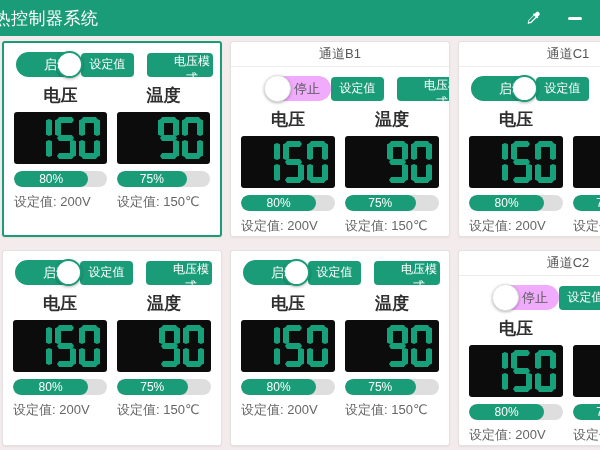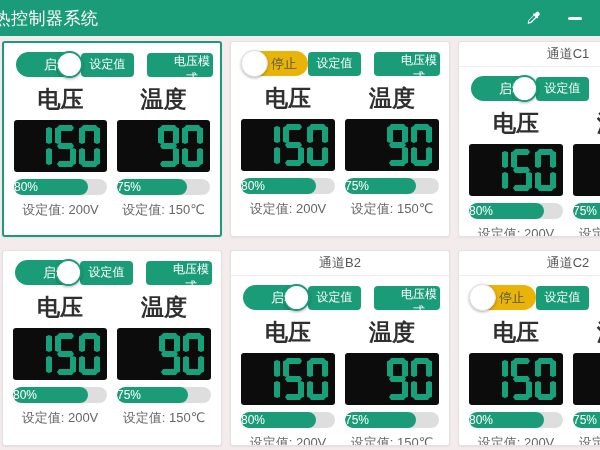--- a/index.html
+++ b/index.html
@@ -54,38 +54,38 @@
   }
   .toggle .knob {
     position:absolute; top:-1px;
     width:27px; height:27px; border-radius:50%;
     background:#fff; box-shadow:0 1px 3px rgba(0,0,0,.3);
   }
   .toggle .toggle-label { position:absolute; top:0; line-height:25px; font-size:13px; }
   .toggle.on  { background:#1b9c78; }
   .toggle.on .knob { right:-2px; border:2px solid #1b9c78; }
   .toggle.on .toggle-label { left:28px; color:#fff; }
-  .toggle.off { background:#eab308; }
+  .toggle.off { background:#f0abfc;margin-left:23px; }
   .toggle.off .knob { left:-2px; border:1px solid #e0e0e0; }
   .toggle.off .toggle-label { right:11px; color:#555; }
 
   .btn {
     height:24px; border:none; border-radius:4px;
     background:#1b9c78; color:#fff;
     font-size:12px; font-family:inherit;
     cursor:pointer; flex:none;
   }
   .btn-setpoint { width:53px; }
   .btn-mode { width:66px; margin-left:13px;padding-left:24px; }
 
   
   .meters { display:flex; gap:10px; padding:0 10px; }
   .meter-col { flex:1; min-width:0; }
   .meter-label {
-    text-align:center; font-size:23px; font-weight:bold; color:#2f2f2f;
+    text-align:center; font-size:17px; font-weight:bold; color:#2f2f2f;
     margin:4px 0 5px;
   }
   .seg-display {
     height:52px; background:#0c0c0c; border-radius:3px;
     display:flex; justify-content:flex-end; align-items:center;
     padding-right:7px; gap:3px;
   }
   .digit { position:relative; width:21px; height:42px; flex:none; }
   .seg { position:absolute; background:transparent; }
   .seg.lit { background:#16a17b; }
@@ -96,23 +96,23 @@
     clip-path:polygon(0 8%,50% 0,100% 8%,100% 92%,50% 100%,0 92%); }
   .seg-f { left:0; top:2px; }  .seg-b { right:0; top:2px; }
   .seg-e { left:0; bottom:2px; } .seg-c { right:0; bottom:2px; }
 
   .progress {
     margin-top:7px; height:16px;
     background:#dedede; border-radius:8px; overflow:hidden;
   }
   .progress .fill {
     height:100%; background:#1b9c78; border-radius:8px;
-    color:#fff; font-size:12px; line-height:16px; 
-  }
-  .setpoint { text-align:center; font-size:13px; color:#666; margin-top:6px; white-space:nowrap; }
+    color:#fff; font-size:12px; line-height:16px; text-align:center;
+  }
+  .setpoint { text-align:left; font-size:13px; color:#666; margin-top:6px; white-space:nowrap; }
 </style>
 </head>
 <body>
 
 <header class="titlebar">
   <div class="title">加热控制器系统</div>
   <div class="titlebar-icons">
     <span class="icon-btn">
       <svg width="16" height="16" viewBox="0 0 24 24" fill="#ffffff">
         <path d="M20.7 3.3a2.6 2.6 0 0 0-3.7 0l-2.5 2.5-1-1-1.6 1.6 1.1 1.1-7.8 7.8c-.2.2-.3.5-.3.8v2.2l-1.3 1.3 1.5 1.5 1.3-1.3h2.2c.3 0 .6-.1.8-.3l7.8-7.8 1.1 1.1 1.6-1.6-1-1 2.5-2.5a2.6 2.6 0 0 0 0-3.7zM8.2 17.9H6.1v-2.1l7.5-7.5 2.1 2.1-7.5 7.5z"></path>
@@ -195,20 +195,23 @@
           </div>
         <div class="progress">
           <div class="fill" style="width: 75%;">75%</div>
         </div>
         <div class="setpoint">设定值: 150℃</div>
       </div>
     </div>
   </section>
 
   <section class="card">
+    <div class="card-header">
+      <span>通道B1</span>
+    </div>
     <div class="controls">
       <div class="toggle off">
         <span class="knob"></span>
         <span class="toggle-label">停止</span>
       </div>
       <button class="btn btn-setpoint">设定值</button>
       <button class="btn btn-mode">电压模式</button>
     </div>
     <div class="meters">
       <div class="meter-col">
@@ -407,23 +410,20 @@
           </div>
         <div class="progress">
           <div class="fill" style="width: 75%;">75%</div>
         </div>
         <div class="setpoint">设定值: 150℃</div>
       </div>
     </div>
   </section>
 
   <section class="card">
-    <div class="card-header">
-      <span>通道B2</span>
-    </div>
     <div class="controls">
       <div class="toggle on">
         <span class="knob"></span>
         <span class="toggle-label">启动</span>
       </div>
       <button class="btn btn-setpoint">设定值</button>
       <button class="btn btn-mode">电压模式</button>
     </div>
     <div class="meters">
       <div class="meter-col">

